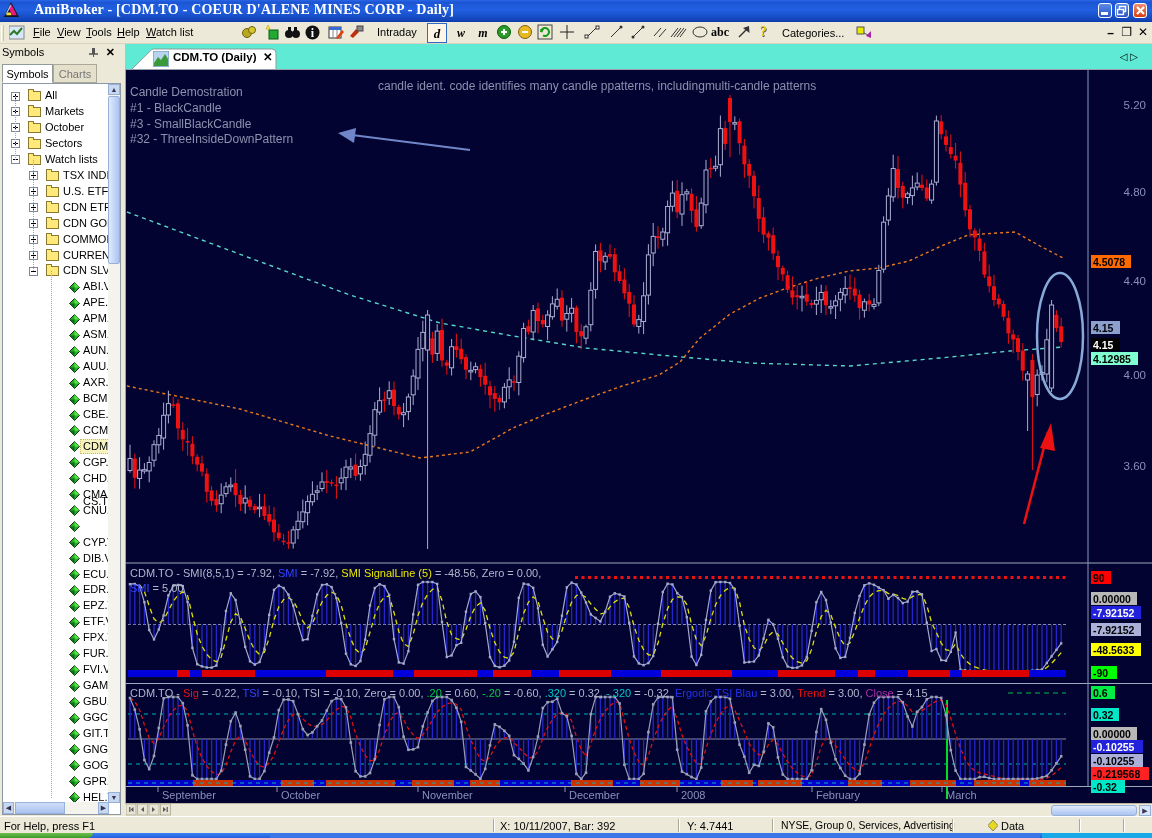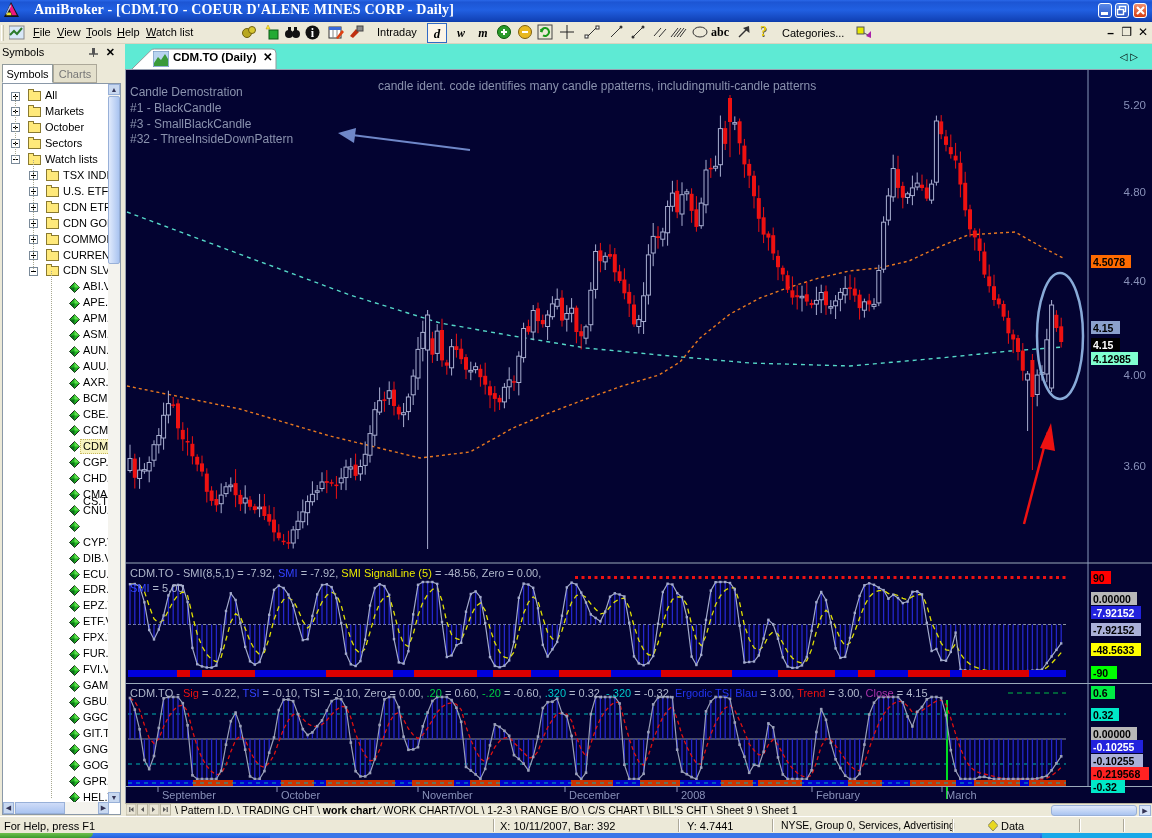--- a/index.html
+++ b/index.html
@@ -1762,21 +1762,20 @@
   <polygon points="7.5,3 4.5,5.5 7.5,8"></polygon>
         <rect x="3.2" y="3" width="1.2" height="5"></rect>
   <polygon points="18,3 15,5.5 18,8"></polygon>
   <polygon points="26,3 29,5.5 26,8"></polygon>
   <polygon points="37,3 40,5.5 37,8"></polygon>
         <rect x="40.6" y="3" width="1.2" height="5"></rect>
       </g>
  </svg>
  <div style="position:absolute;left:926px;top:1px;width:86px;height:11px;background:linear-gradient(180deg,#dfe9fc,#aac4f0);border:1px solid #98b0d8;border-radius:3px"></div>
  <div style="position:absolute;left:1014px;top:1px;width:12px;height:11px;background:#d8e4f8;border:1px solid #98b0d8;font-size:7px;text-align:center;line-height:10px;color:#335">▶</div>
- <span style="position:absolute;left:50px;top:0px;white-space:nowrap">\ Pattern I.D. \ TRADING CHT \ <b>work chart</b> ∕ WORK CHART/VOL \ 1-2-3 \ RANGE B/O \ C/S CHART \ BILL'S CHT \ Sheet 9 \ Sheet 1</span>
 </div>
 <div id="statusbar">
  <span style="position:absolute;left:4px;top:3px">For Help, press F1</span>
  <div class="ssep" style="left:493px"></div>
  <span style="position:absolute;left:500px;top:3px">X: 10/11/2007, Bar: 392</span>
  <div class="ssep" style="left:678px"></div>
  <span style="position:absolute;left:687px;top:3px">Y: 4.7441</span>
  <div class="ssep" style="left:772px"></div>
  <span style="position:absolute;left:781px;top:3px;font-size:10.4px">NYSE, Group 0, Services, Advertising</span>
  <div class="ssep" style="left:952px"></div>

